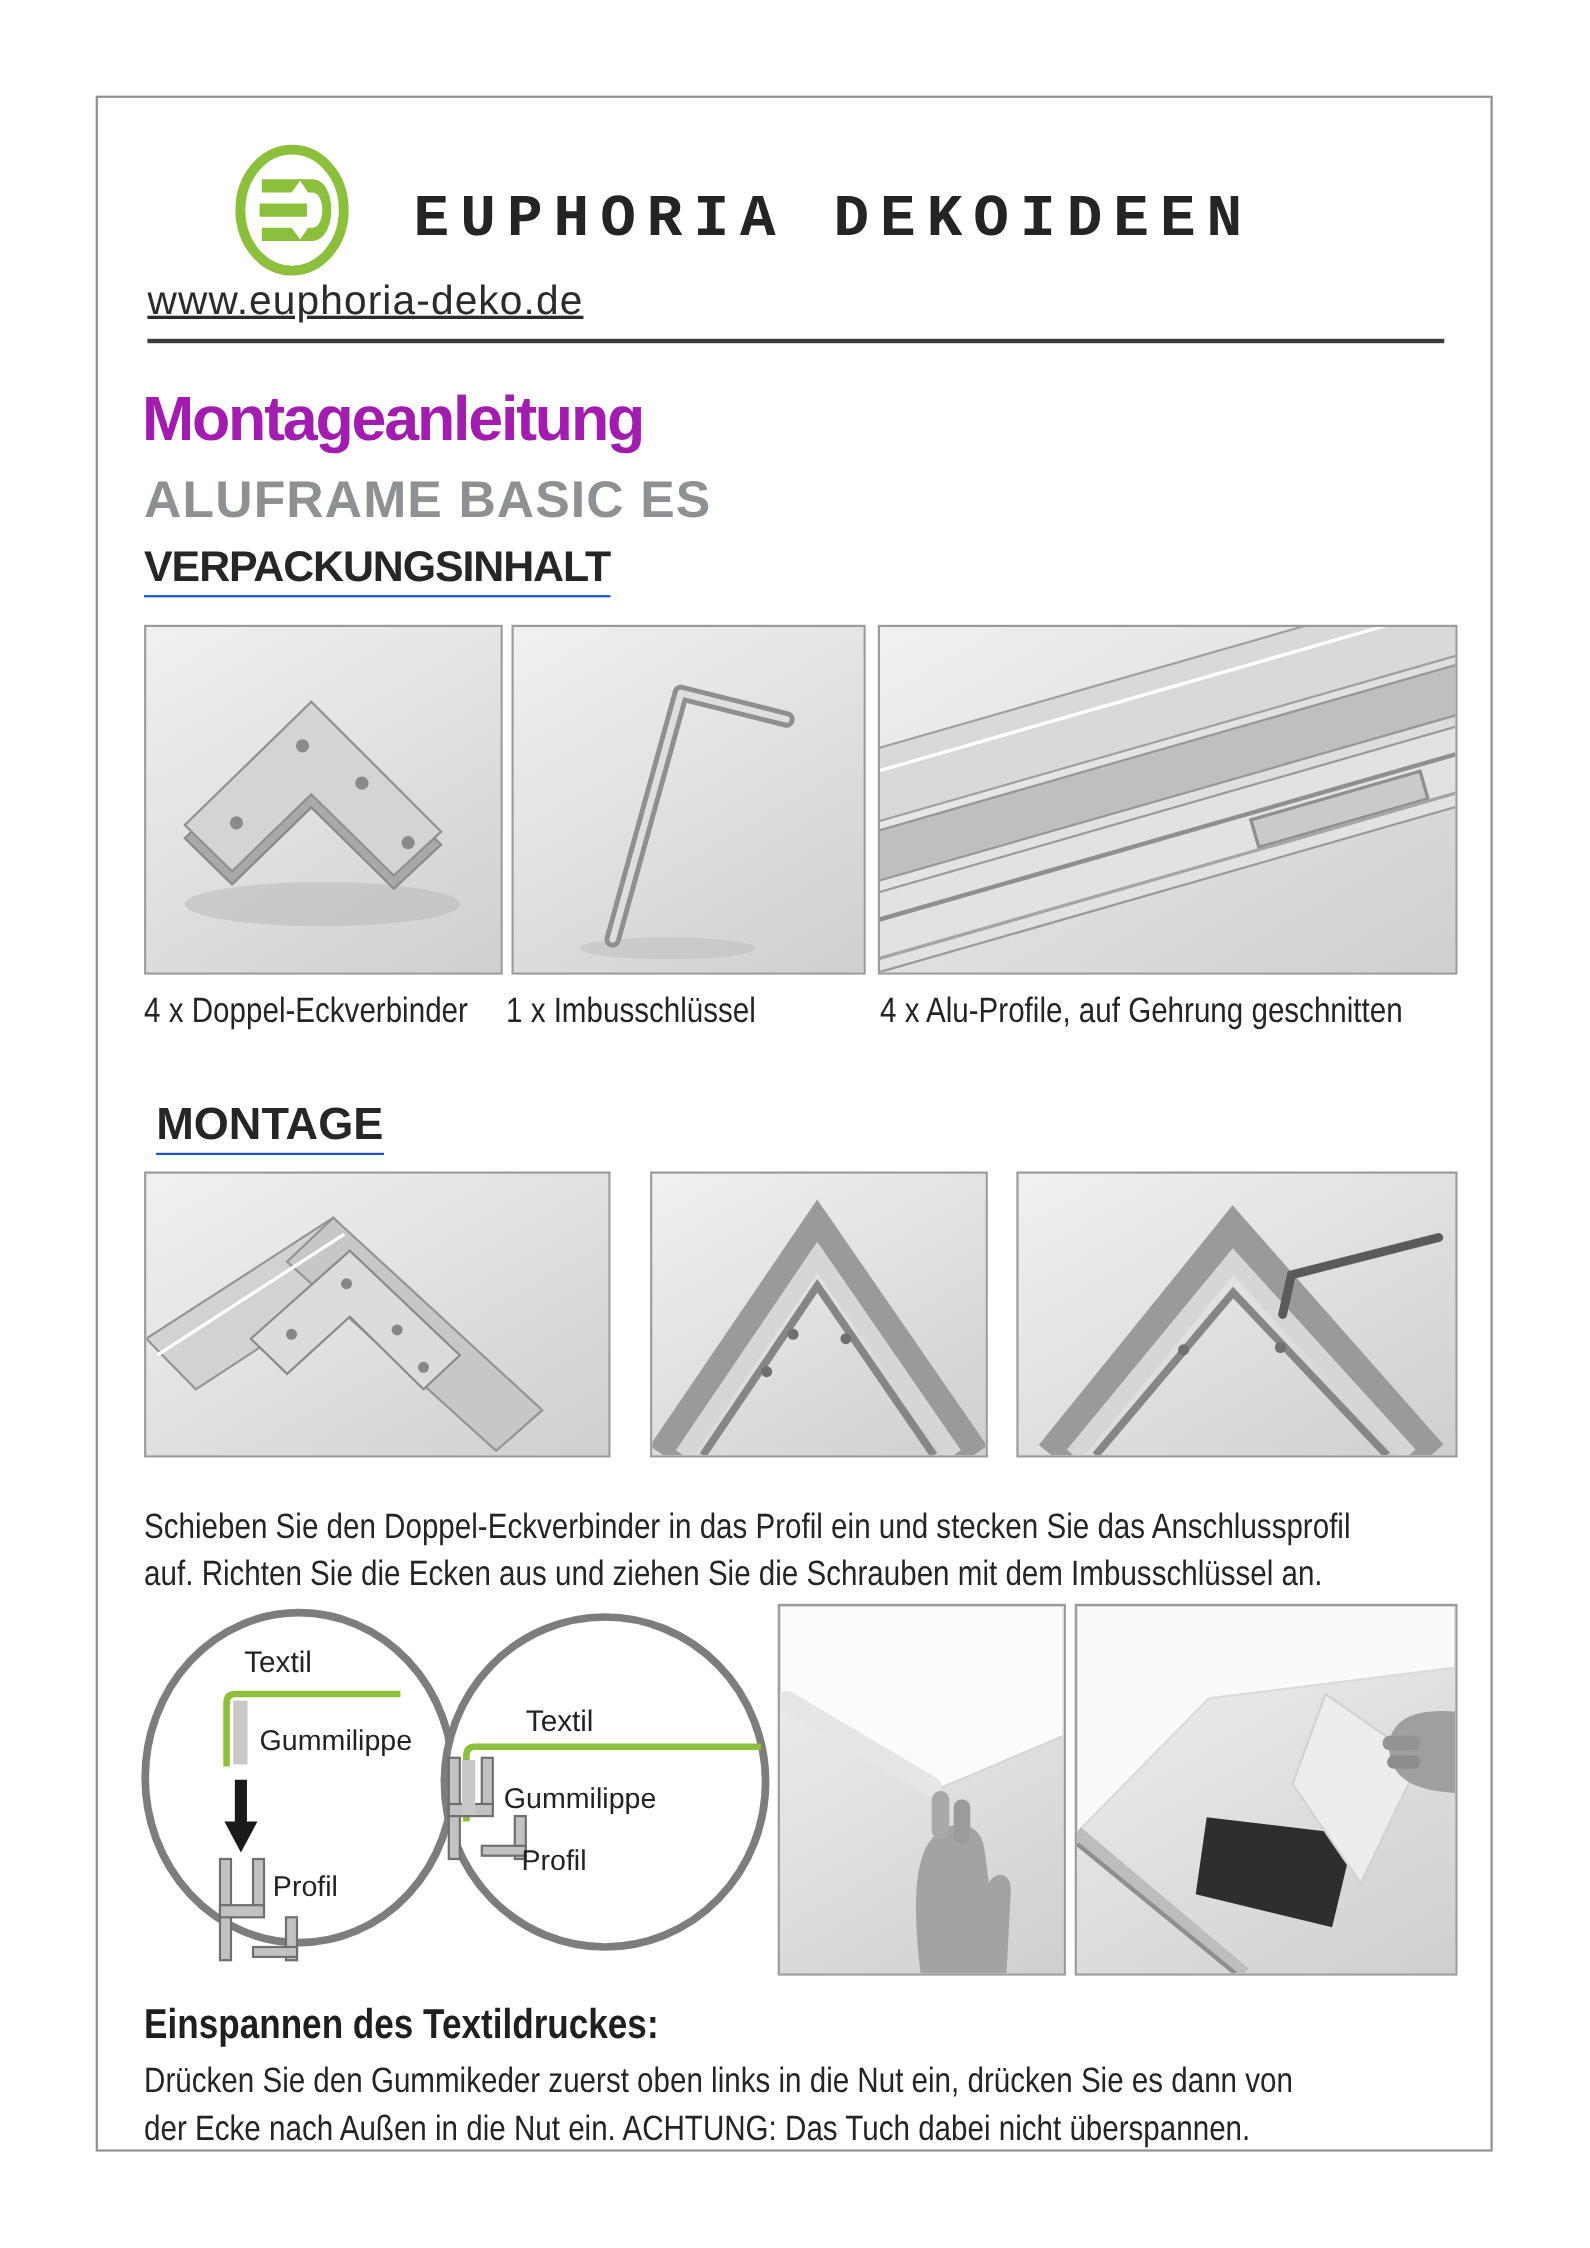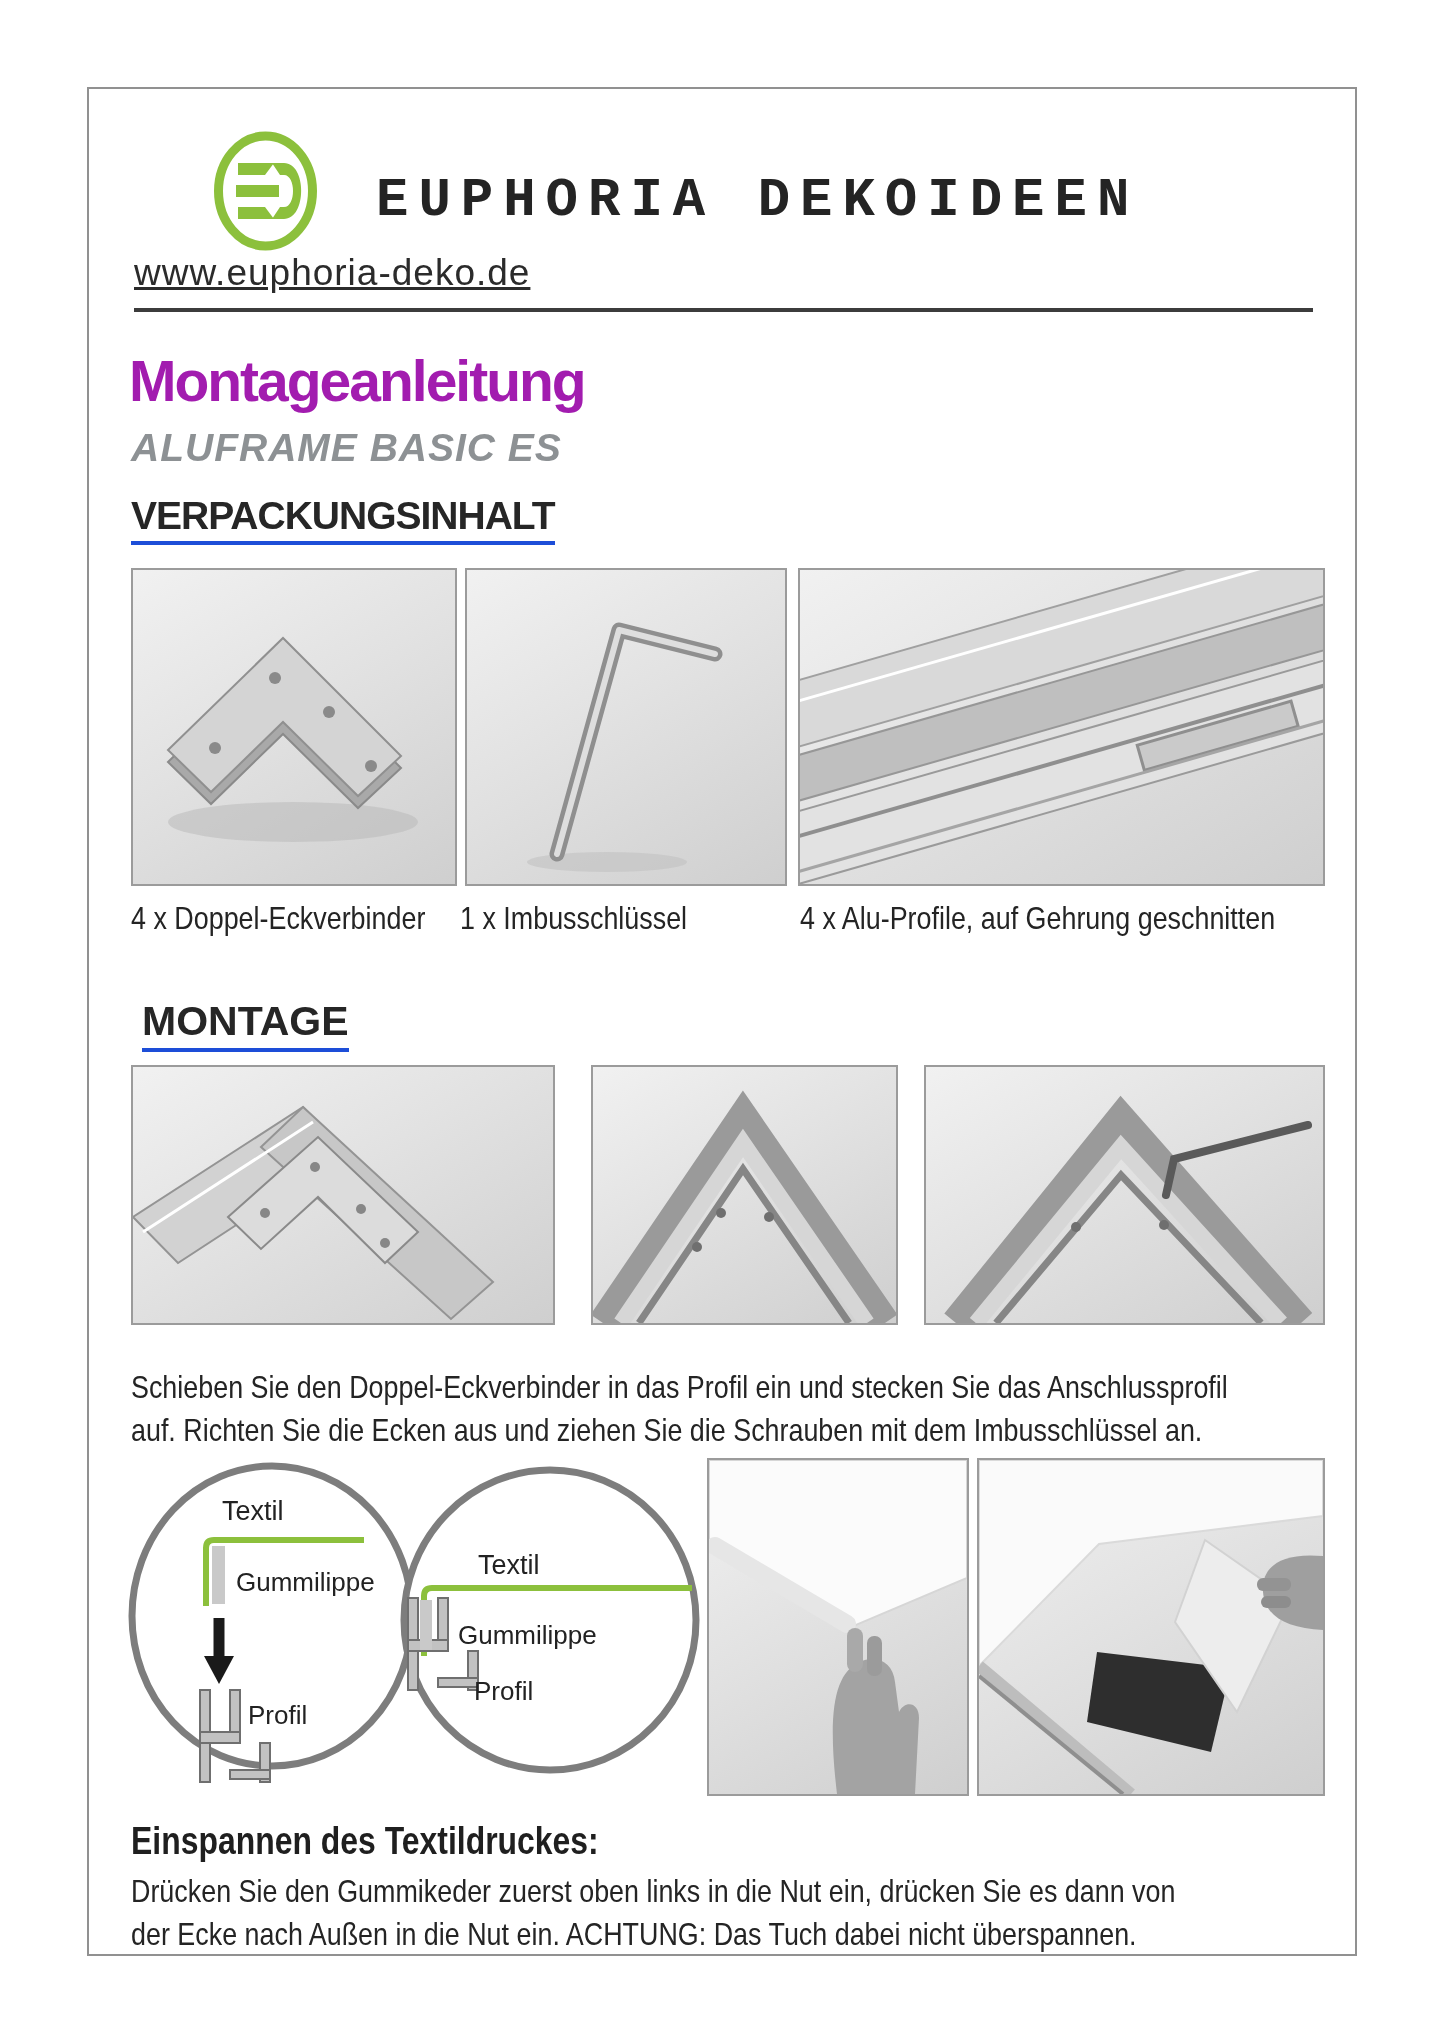--- a/index.html
+++ b/index.html
@@ -3,22 +3,22 @@
 <meta charset="utf-8">
 <style>
   html,body{margin:0;padding:0;background:#ffffff;}
   body{width:1445px;height:2044px;position:relative;font-family:"Liberation Sans",sans-serif;color:#2b2b2b;overflow:hidden;}
   .abs{position:absolute;}
   .page-frame{left:87px;top:87px;width:1266px;height:1865px;border:2px solid #919191;background:#ffffff;}
   .brand{left:376px;top:170px;font-size:54px;font-weight:bold;letter-spacing:10px;color:#242424;white-space:nowrap;font-family:Liberation Mono, monospace;}
   .website{left:134px;top:252px;width:1179px;font-size:37px;letter-spacing:1px;color:#2b2b2b;text-decoration:underline;}
   .rule{left:134px;top:308px;width:1179px;height:4px;background:#3c3c3c;}
   .title{left:129px;top:348px;font-size:57px;font-weight:bold;letter-spacing:-2px;color:#a21caf;white-space:nowrap;}
-  .subtitle{left:131px;top:426px;font-size:39px;font-weight:bold;letter-spacing:1px;color:#8d9194;white-space:nowrap;font-style:italic;}
-  .sec-heading{font-weight:bold;color:#262626;border-bottom:4px solid #1d4ed8;padding-bottom:3px;white-space:nowrap;}
+  .subtitle{left:131px;top:426px;font-size:47px;font-weight:bold;letter-spacing:1px;color:#8d9194;white-space:nowrap;}
+  .sec-heading{font-weight:bold;color:#262626;border-bottom:2px solid #1d4ed8;padding-bottom:3px;white-space:nowrap;}
   .h-verpackung{left:131px;top:494px;font-size:39px;letter-spacing:-1px;}
   .h-montage{left:131px;top:998px;font-size:41px;letter-spacing:0px;margin-left:11px;}
   .photo{position:absolute;border:2px solid #9b9b9b;background:linear-gradient(150deg,#f1f1f1 0%,#e2e2e2 45%,#cfcfcf 100%);overflow:hidden;}
   .cond{transform:scaleX(0.84);transform-origin:0 0;white-space:nowrap;}
   .caption{top:900px;font-size:32px;color:#242424;}
   .para{font-size:32px;line-height:43px;color:#242424;}
   .h-einspannen{left:131px;top:1820px;font-size:38px;font-weight:bold;color:#1f1f1f;}
   svg text{font-family:"Liberation Sans",sans-serif;}
 </style>
 </head>

